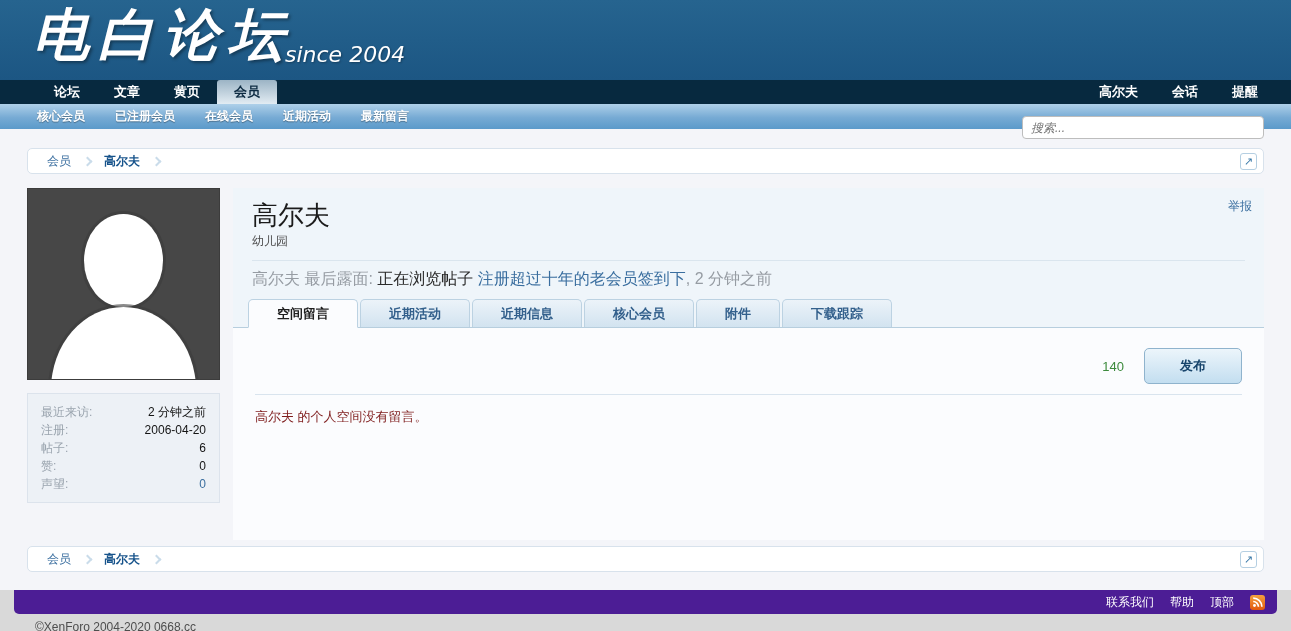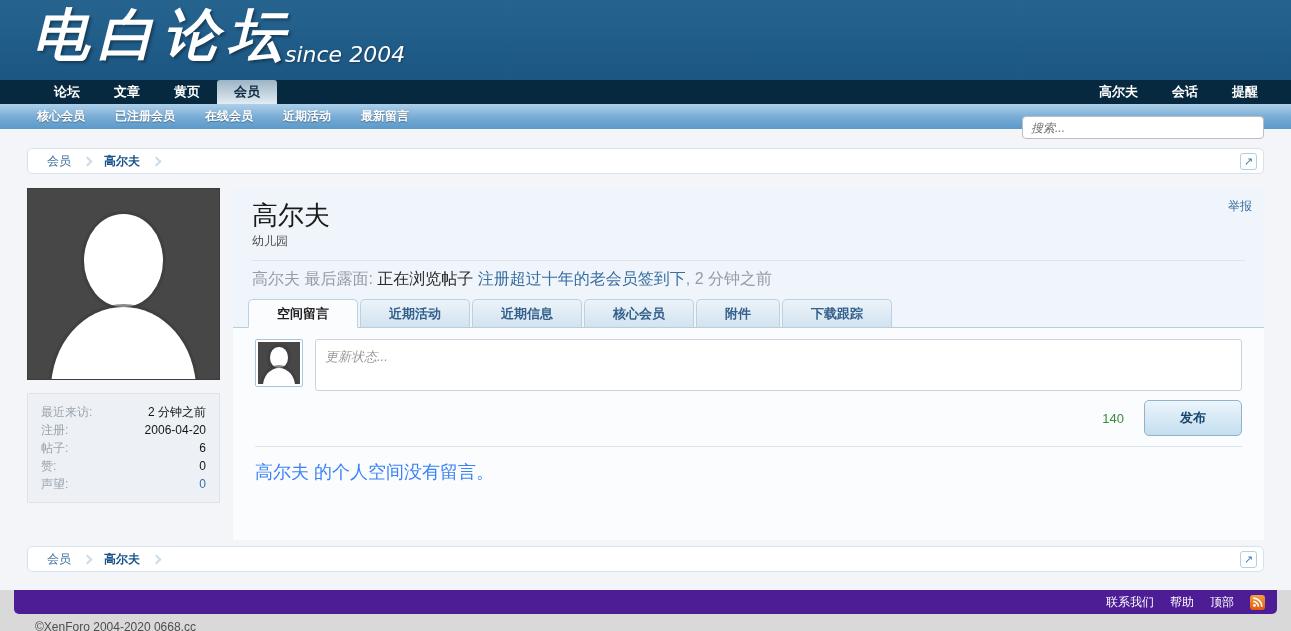--- a/index.html
+++ b/index.html
@@ -80,21 +80,21 @@
   .composer textarea { margin-left:12px; flex:1; height:52px; border:1px solid #ccd3da; border-radius:3px;
                        resize:none; padding:8px 9px; font:italic 13px "Liberation Sans",sans-serif; color:#999;
                        background:#fff; outline:none; }
   .composer textarea::placeholder { color:#999; font-style:italic; }
   .composer-actions { display:flex; justify-content:flex-end; align-items:center; margin-top:9px; gap:20px; }
   .char-count { font-size:13px; color:#3c8a3c; }
   .post-btn { width:98px; height:36px; background:linear-gradient(180deg,#ecf5fb,#c3def0);
               border:1px solid #8fb3cd; border-radius:5px; font-size:13px; font-weight:bold; color:#17446b;
               cursor:pointer; font-family:"Liberation Sans",sans-serif; }
   .pane-divider { border-top:1px solid #d9e4ee; margin:10px 0 13px; }
-  .empty-message { font-size:18px; color:#3b82f6; }
+  .empty-message { font-size:13px; color:#7f1d1d; }
 
   .crumb-bar.bottom { margin-top:6px; }
 
   
   .footer-bar { margin:0 14px; height:24px; background:#4c1d95; border-radius:0 0 5px 5px;
                 display:flex; align-items:center; justify-content:flex-end; padding-right:12px; gap:16px; }
   .footer-link { color:#fff; font-size:12px; cursor:pointer; }
   .rss-badge { width:15px; height:15px; border-radius:3px; background:linear-gradient(180deg,#f5a03f,#e2590e);
                display:flex; align-items:center; justify-content:center; cursor:pointer; }
   .copyright { padding:6px 0 0 35px; font-size:12px; color:#4e4e4e; }
@@ -187,29 +187,20 @@
       <div class="tabs-row">
         <div class="tab active">空间留言</div>
         <div class="tab">近期活动</div>
         <div class="tab">近期信息</div>
         <div class="tab">核心会员</div>
         <div class="tab">附件</div>
         <div class="tab">下载跟踪</div>
       </div>
 
       <div class="tab-pane">
-        <div class="composer">
-          <div class="avatar-sm-wrap">
-            <div class="avatar-sm">
-              <span class="sil-head"></span>
-              <span class="sil-body"></span>
-            </div>
-          </div>
-          <textarea placeholder="更新状态..." style=""></textarea>
-        </div>
         <div class="composer-actions">
           <span class="char-count">140</span>
           <button class="post-btn">发布</button>
         </div>
         <div class="pane-divider"></div>
         <div class="empty-message">高尔夫 的个人空间没有留言。</div>
       </div>
     </div>
   </div>
 

